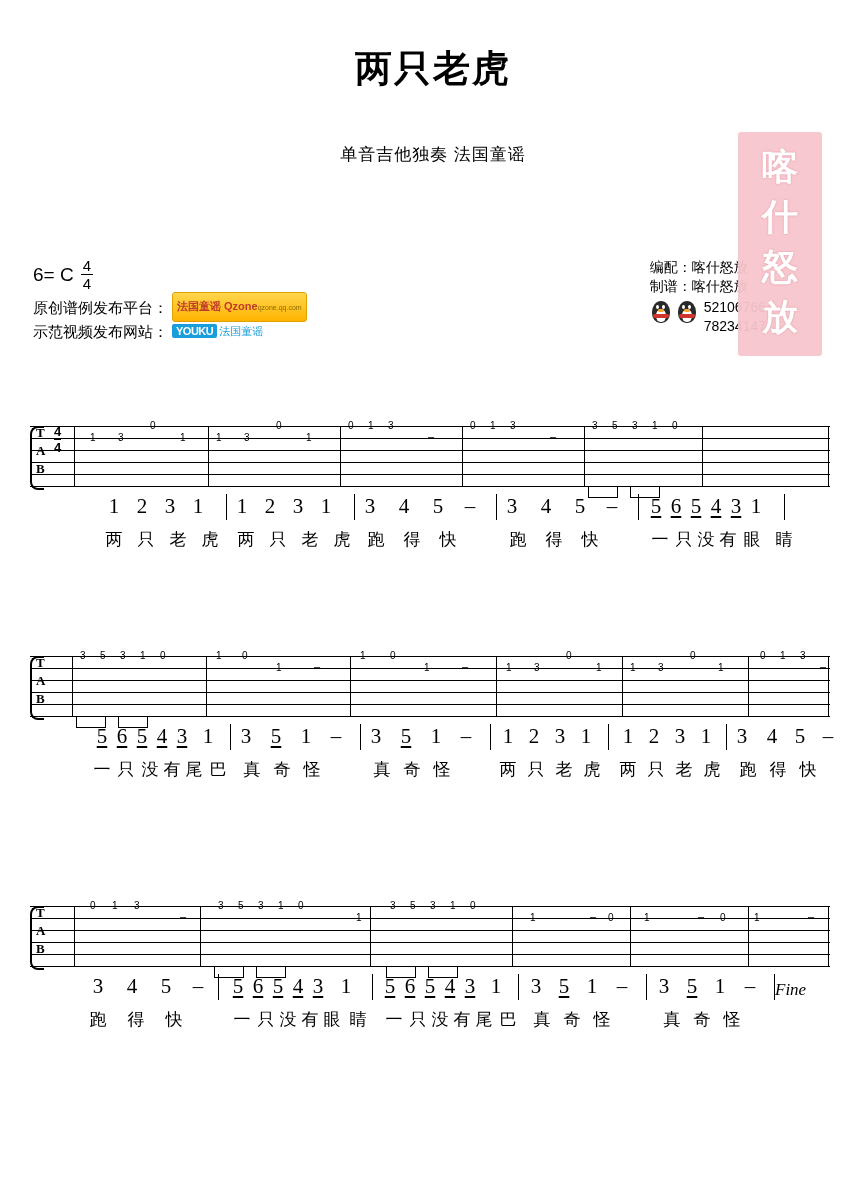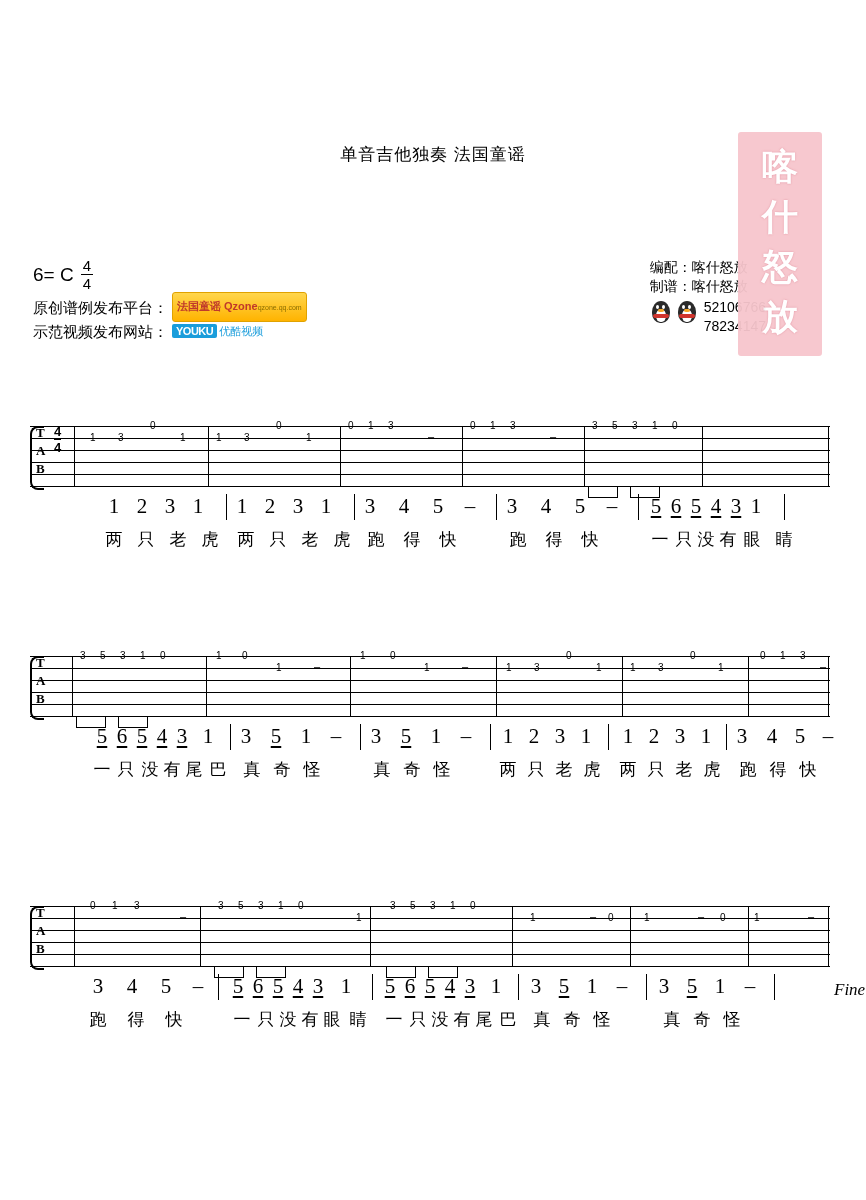--- a/index.html
+++ b/index.html
@@ -253,41 +253,42 @@
   .fine {
     position: absolute; font-family: "Liberation Serif", serif;
     font-size: 17px; font-style: italic;
   }
 </style>
 </head>
 <body>
 
 <div class="sheet">
 
+  <div class="title">两只老虎</div>
   <div class="subtitle">单音吉他独奏 法国童谣</div>
 
   <div class="key-line">
     <span>6= C</span>
     <span class="fraction">
       <span class="num">4</span>
       <span class="den">4</span>
     </span>
   </div>
 
   <div class="note-lines">
     <div class="row">
       <span>原创谱例发布平台：</span>
       <span class="badge-qzone">
         <span>法国童谣 Qzone</span><span class="qsub">qzone.qq.com</span>
       </span>
     </div>
     <div class="row">
       <span>示范视频发布网站：</span>
       <span class="badge-youku">
-        <span class="yk">YOUKU</span><span class="yktxt">优酷视频</span>
+        <span class="yk">YOUKU</span><span class="yktxt">法国童谣</span>
       </span>
     </div>
   </div>
 
   <div class="credits">
     <div>
       <span>编配：</span><span>喀什怒放</span>
     </div>
     <div>
       <span>制谱：</span><span>喀什怒放</span>
@@ -580,21 +581,21 @@
         <div class="tabnum" style="left: 690px; top: 13px;">0</div>
         <div class="tabnum" style="left: 724px; top: 13px;">1</div>
         <div class="dash" style="left: 150px; top: 10px;">–</div>
         <div class="dash" style="left: 560px; top: 10px;">–</div>
         <div class="dash" style="left: 668px; top: 10px;">–</div>
         <div class="dash" style="left: 778px; top: 10px;">–</div>
         <div class="beam" style="left: 184px; width: 28px; top: 67px;"></div>
         <div class="beam" style="left: 226px; width: 28px; top: 67px;"></div>
         <div class="beam" style="left: 356px; width: 28px; top: 67px;"></div>
         <div class="beam" style="left: 398px; width: 28px; top: 67px;"></div>
-        <div class="fine" style="left: 804px; top: 80px;">Fine</div>
+        <div class="fine" style="left: 745px; top: 80px;">Fine</div>
       </div>
     <div class="melody" style="position:relative;">
       <div class="mel-row">
           <span class="mel-item" style="left: 14px; top: 2px;">3</span>
           <span class="mel-item" style="left: 48px; top: 2px;">4</span>
           <span class="mel-item" style="left: 82px; top: 2px;">5</span>
           <span class="mel-item" style="left: 114px; top: 2px;">–</span>
           <span class="mel-item under" style="left: 154px; top: 2px;">5</span>
           <span class="mel-item under" style="left: 174px; top: 2px;">6</span>
           <span class="mel-item under" style="left: 194px; top: 2px;">5</span>

